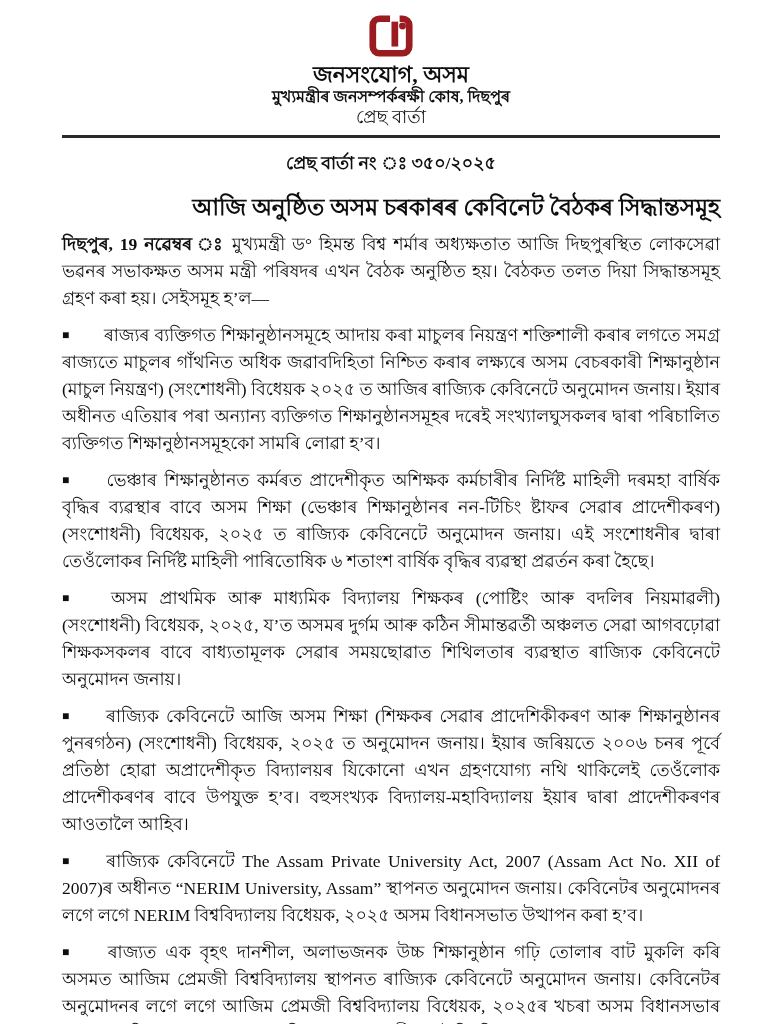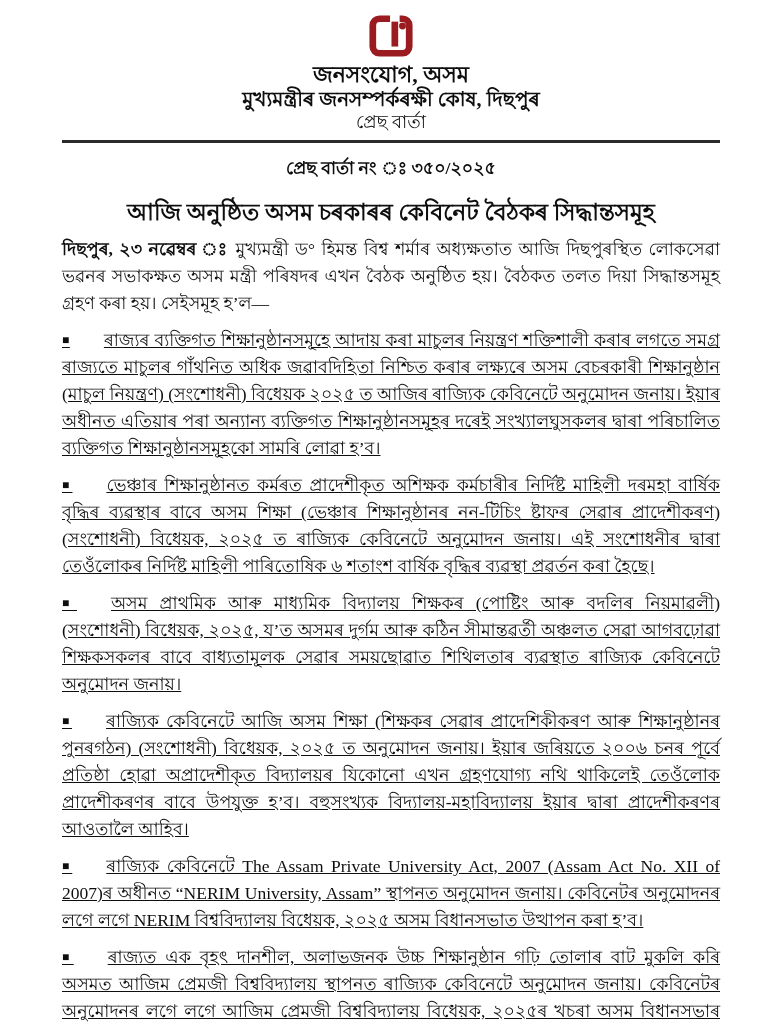--- a/index.html
+++ b/index.html
@@ -14,44 +14,44 @@
   }
   .page{
     box-sizing:border-box;
     width:782px;height:964px;
     padding:12px 62px 0 62px;
   }
   
   .masthead{text-align:center;}
   .logo-wrap{height:46px;margin-top:2px;}
   .org1{font-size:22px;font-weight:bold;line-height:1.15;margin-top:2px;}
-  .org2{font-size:20px;font-weight:bold;line-height:1.2;}
+  .org2{font-size:16px;font-weight:bold;line-height:1.2;}
   .doc-type{font-size:18px;font-weight:normal;line-height:1.2;margin-top:1px;}
   .head-rule{
     border:0;border-top:3px solid #2a2a2a;
     margin:6px 0 0 0;
   }
   .press-no{
     text-align:center;
     font-weight:bold;
     font-size:17.5px;
     margin-top:12px;
   }
   .title{
-    text-align:center;
+    text-align:right;
     font-weight:bold;
     font-size:23px;
     margin:14px 0 6px 0;
     line-height:1.3;
   }
   
   .body-text{font-size:17.5px;line-height:27px;text-align:justify;}
   .para{margin:8px 0 0 0;}
   .dateline{font-weight:bold;}
-  .bullet-para{margin:10px 0 0 0;text-decoration:underline;}
+  .bullet-para{margin:10px 0 0 0;}
   .sq{
     font-size:12px;
     vertical-align:2px;
     letter-spacing:0;
     padding-right:34px;
   }
   .icon-box{display:inline-block;vertical-align:middle;}
 </style>
 </head>
 <body>
@@ -71,21 +71,21 @@
     <div class="org2">মুখ্যমন্ত্ৰীৰ জনসম্পৰ্কৰক্ষী কোষ, দিছপুৰ</div>
     <div class="doc-type">প্ৰেছ বাৰ্তা</div>
   </div>
 
   <hr class="head-rule">
 
   <div class="press-no">প্ৰেছ বাৰ্তা নং ঃ ৩৫০/২০২৫</div>
 
   <div class="title">আজি অনুষ্ঠিত অসম চৰকাৰৰ কেবিনেট বৈঠকৰ সিদ্ধান্তসমূহ</div>
 
-  <p class="body-text para"><span class="dateline">দিছপুৰ, ২৩ নৱেম্বৰ ঃ</span>
+  <p class="body-text para"><span class="dateline">দিছপুৰ, 19 নৱেম্বৰ ঃ</span>
     <span>মুখ্যমন্ত্ৰী ড° হিমন্ত বিশ্ব শৰ্মাৰ অধ্যক্ষতাত আজি দিছপুৰস্থিত লোকসেৱা ভৱনৰ সভাকক্ষত অসম মন্ত্ৰী পৰিষদৰ এখন বৈঠক অনুষ্ঠিত হয়। বৈঠকত তলত দিয়া সিদ্ধান্তসমূহ গ্ৰহণ কৰা হয়। সেইসমূহ হ’ল—</span></p>
 
   <p class="body-text bullet-para"><span class="sq">■</span><span>ৰাজ্যৰ ব্যক্তিগত শিক্ষানুষ্ঠানসমূহে আদায় কৰা মাচুলৰ নিয়ন্ত্ৰণ শক্তিশালী কৰাৰ লগতে সমগ্ৰ ৰাজ্যতে মাচুলৰ গাঁথনিত অধিক জৱাবদিহিতা নিশ্চিত কৰাৰ লক্ষ্যৰে অসম বেচৰকাৰী শিক্ষানুষ্ঠান (মাচুল নিয়ন্ত্ৰণ) (সংশোধনী) বিধেয়ক ২০২৫ ত আজিৰ ৰাজ্যিক কেবিনেটে অনুমোদন জনায়। ইয়াৰ অধীনত এতিয়াৰ পৰা অন্যান্য ব্যক্তিগত শিক্ষানুষ্ঠানসমূহৰ দৰেই সংখ্যালঘুসকলৰ দ্বাৰা পৰিচালিত ব্যক্তিগত শিক্ষানুষ্ঠানসমূহকো সামৰি লোৱা হ’ব।</span></p>
 
   <p class="body-text bullet-para"><span class="sq">■</span><span>ভেঞ্চাৰ শিক্ষানুষ্ঠানত কৰ্মৰত প্ৰাদেশীকৃত অশিক্ষক কৰ্মচাৰীৰ নিৰ্দিষ্ট মাহিলী দৰমহা বাৰ্ষিক বৃদ্ধিৰ ব্যৱস্থাৰ বাবে অসম শিক্ষা (ভেঞ্চাৰ শিক্ষানুষ্ঠানৰ নন-টিচিং ষ্টাফৰ সেৱাৰ প্ৰাদেশীকৰণ) (সংশোধনী) বিধেয়ক, ২০২৫ ত ৰাজ্যিক কেবিনেটে অনুমোদন জনায়। এই সংশোধনীৰ দ্বাৰা তেওঁলোকৰ নিৰ্দিষ্ট মাহিলী পাৰিতোষিক ৬ শতাংশ বাৰ্ষিক বৃদ্ধিৰ ব্যৱস্থা প্ৰৱৰ্তন কৰা হৈছে।</span></p>
 
   <p class="body-text bullet-para"><span class="sq">■</span><span>অসম প্ৰাথমিক আৰু মাধ্যমিক বিদ্যালয় শিক্ষকৰ (পোষ্টিং আৰু বদলিৰ নিয়মাৱলী) (সংশোধনী) বিধেয়ক, ২০২৫, য’ত অসমৰ দুৰ্গম আৰু কঠিন সীমান্তৱৰ্তী অঞ্চলত সেৱা আগবঢ়োৱা শিক্ষকসকলৰ বাবে বাধ্যতামূলক সেৱাৰ সময়ছোৱাত শিথিলতাৰ ব্যৱস্থাত ৰাজ্যিক কেবিনেটে অনুমোদন জনায়।</span></p>
 
   <p class="body-text bullet-para"><span class="sq">■</span><span>ৰাজ্যিক কেবিনেটে আজি অসম শিক্ষা (শিক্ষকৰ সেৱাৰ প্ৰাদেশিকীকৰণ আৰু শিক্ষানুষ্ঠানৰ পুনৰগঠন) (সংশোধনী) বিধেয়ক, ২০২৫ ত অনুমোদন জনায়। ইয়াৰ জৰিয়তে ২০০৬ চনৰ পূৰ্বে প্ৰতিষ্ঠা হোৱা অপ্ৰাদেশীকৃত বিদ্যালয়ৰ যিকোনো এখন গ্ৰহণযোগ্য নথি থাকিলেই তেওঁলোক প্ৰাদেশীকৰণৰ বাবে উপযুক্ত হ’ব। বহুসংখ্যক বিদ্যালয়-মহাবিদ্যালয় ইয়াৰ দ্বাৰা প্ৰাদেশীকৰণৰ আওতালৈ আহিব।</span></p>
 

